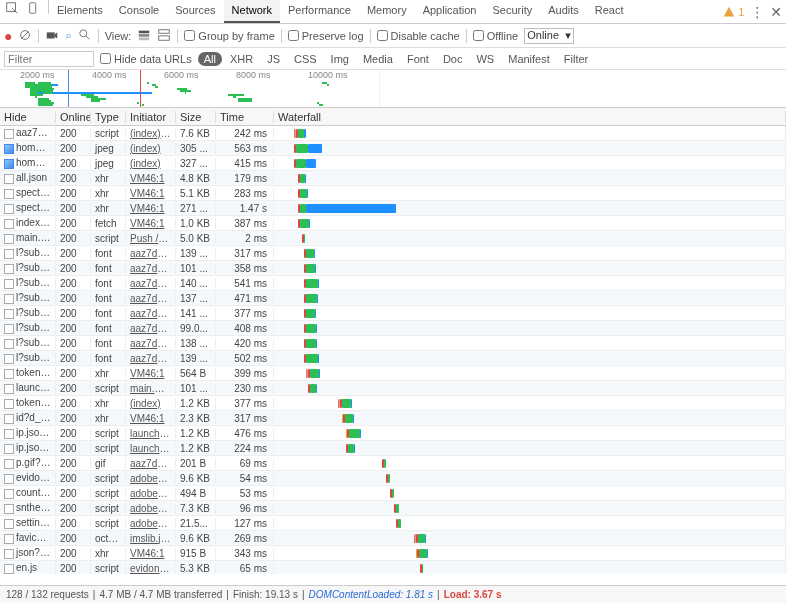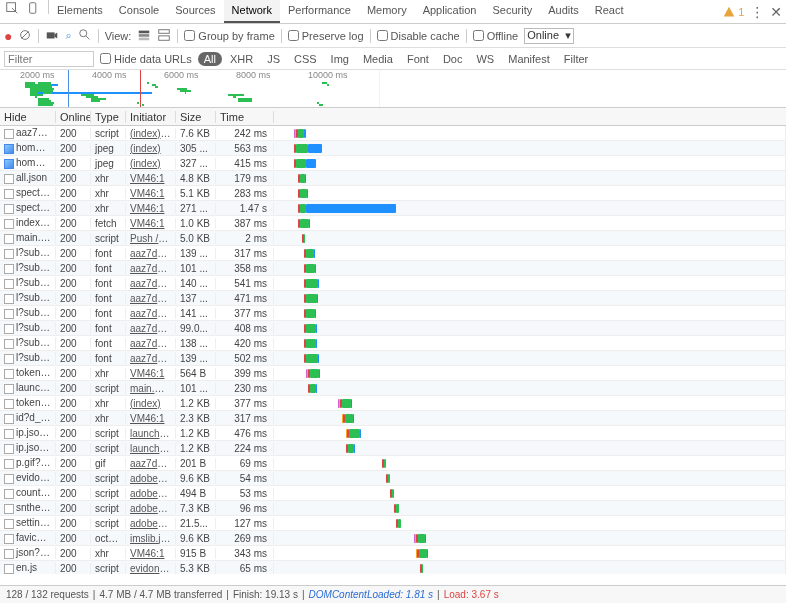--- a/index.html
+++ b/index.html
@@ -45,21 +45,21 @@
 .wf-cell { flex: 1; position: relative; height: 100%; }
 .wf-bar { position: absolute; top: 3px; height: 9px; border-radius: 1px; }
 .wf-wait { background: #bbb; height: 3px; top: 6px; }
 .wf-ttfb { background: #2bbf54; }
 .wf-dl { background: #1e90ff; }
 .wf-cn { background: #f5a623; }
 .wf-dns { background: #d264d2; }
 .wf-red { background: #d44; }
 .statusbar { position: absolute; bottom: 0; left: 0; right: 0; height: 18px; border-top: 1px solid #ccc; background: #f7f7f7; display: flex; align-items: center; padding: 8px 6px; font-size: 10px; color: #555; gap: 4px; }
 .statusbar .s-blue { color: #2a6bd4; font-style: italic; }
-.statusbar .s-red { color: #d44; }
+.statusbar .s-red { color: #d44; font-weight: bold; }
 .dots { color: #666; font-size: 14px; }
 svg.i { width: 14px; height: 14px; }
 .red-dot { color: #d44; font-size: 14px; line-height: 1; }
 </style>
 </head>
 <body>
 
 <div class="topbar">
   <span class="ico">
       <svg class="i" viewBox="0 0 16 16">
@@ -223,20 +223,21 @@
     </div>
 </div>
 
 <div class="hdr">
   <div class="col c-nm">Hide</div>
   <div class="col c-st">Online</div>
   <div class="col c-ty">Type</div>
   <div class="col c-in" style="text-decoration:none">Initiator</div>
   <div class="col c-sz">Size</div>
   <div class="col c-tm" style="text-align:left">Time</div>
+  <div class="col c-wf" style="position:relative">Waterfall</div>
 </div>
 
 <div class="rows" id="rows">
     <div class="row">
       <div class="col c-nm"><span class="fileico"></span>aaz7dv...</div>
       <div class="col c-st">200</div>
       <div class="col c-ty">script</div>
       <div class="col c-in">(index):52</div>
       <div class="col c-sz">7.6 KB</div>
       <div class="col c-tm">242 ms</div>

